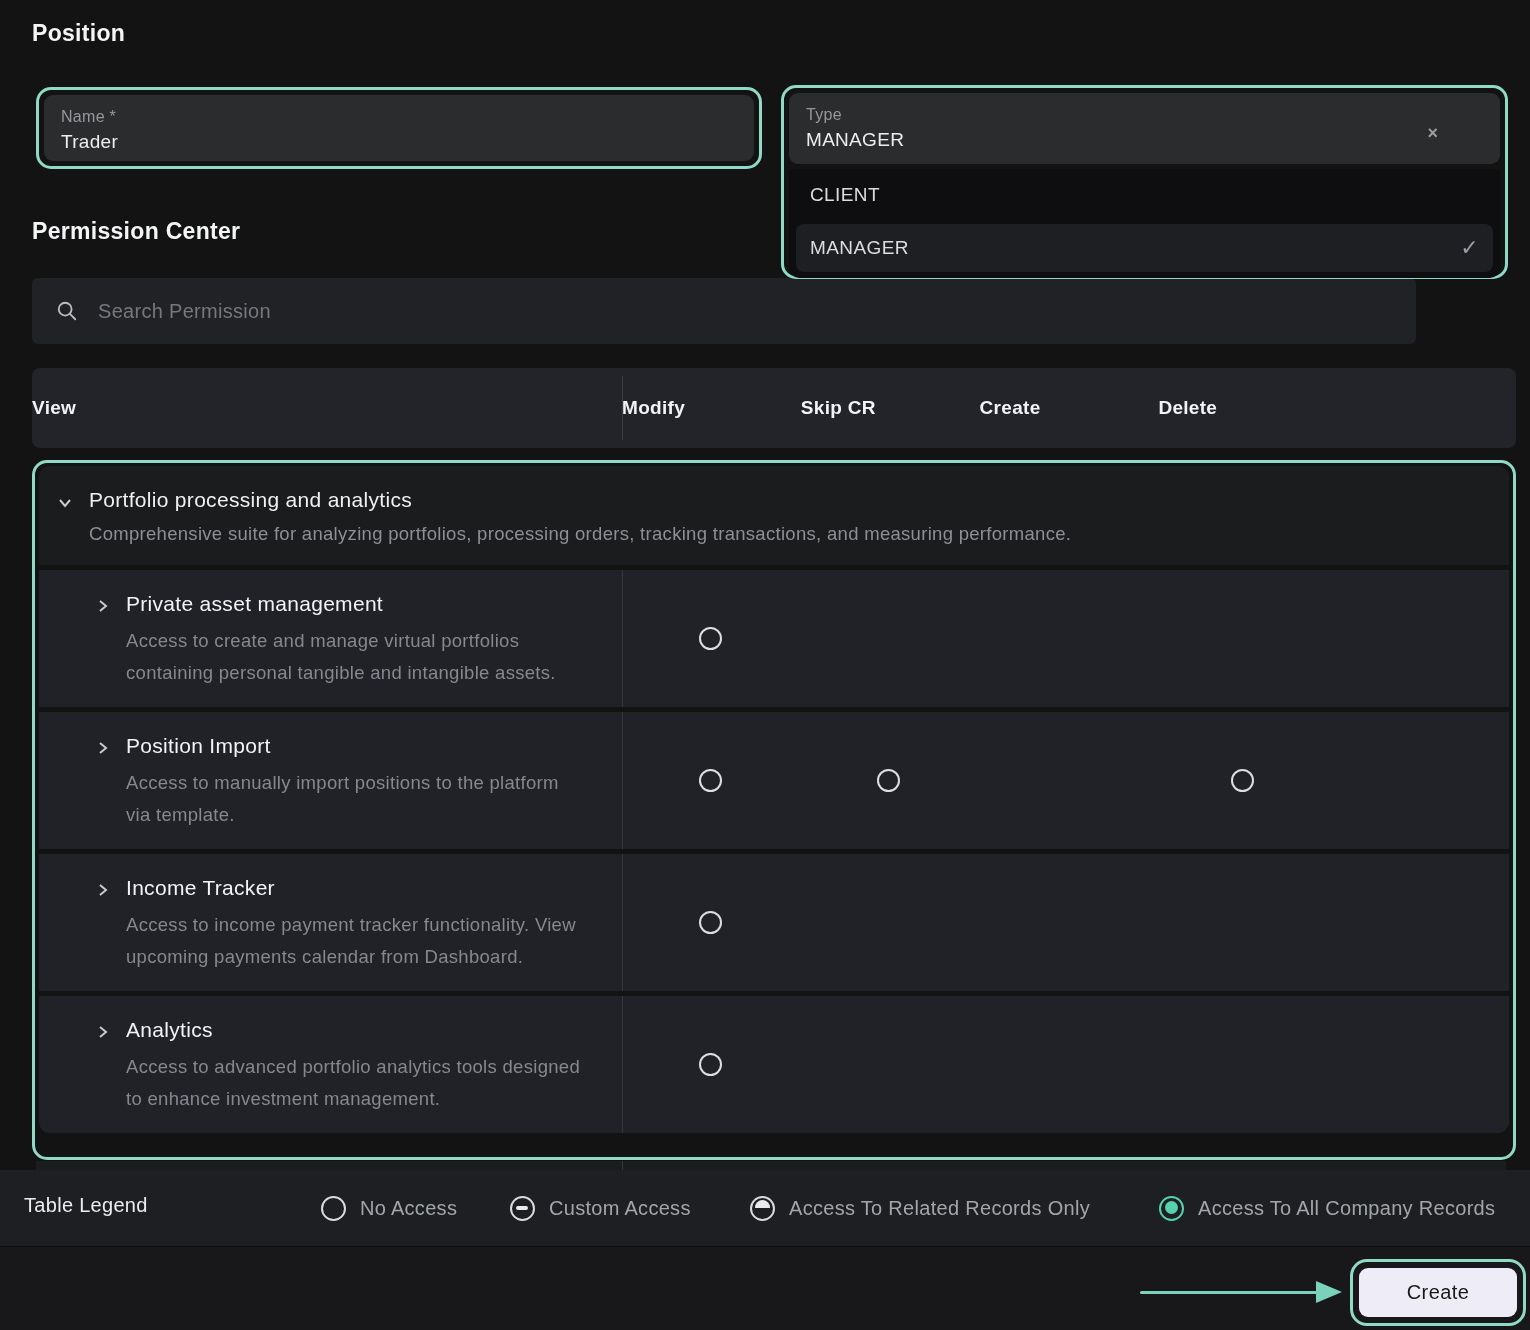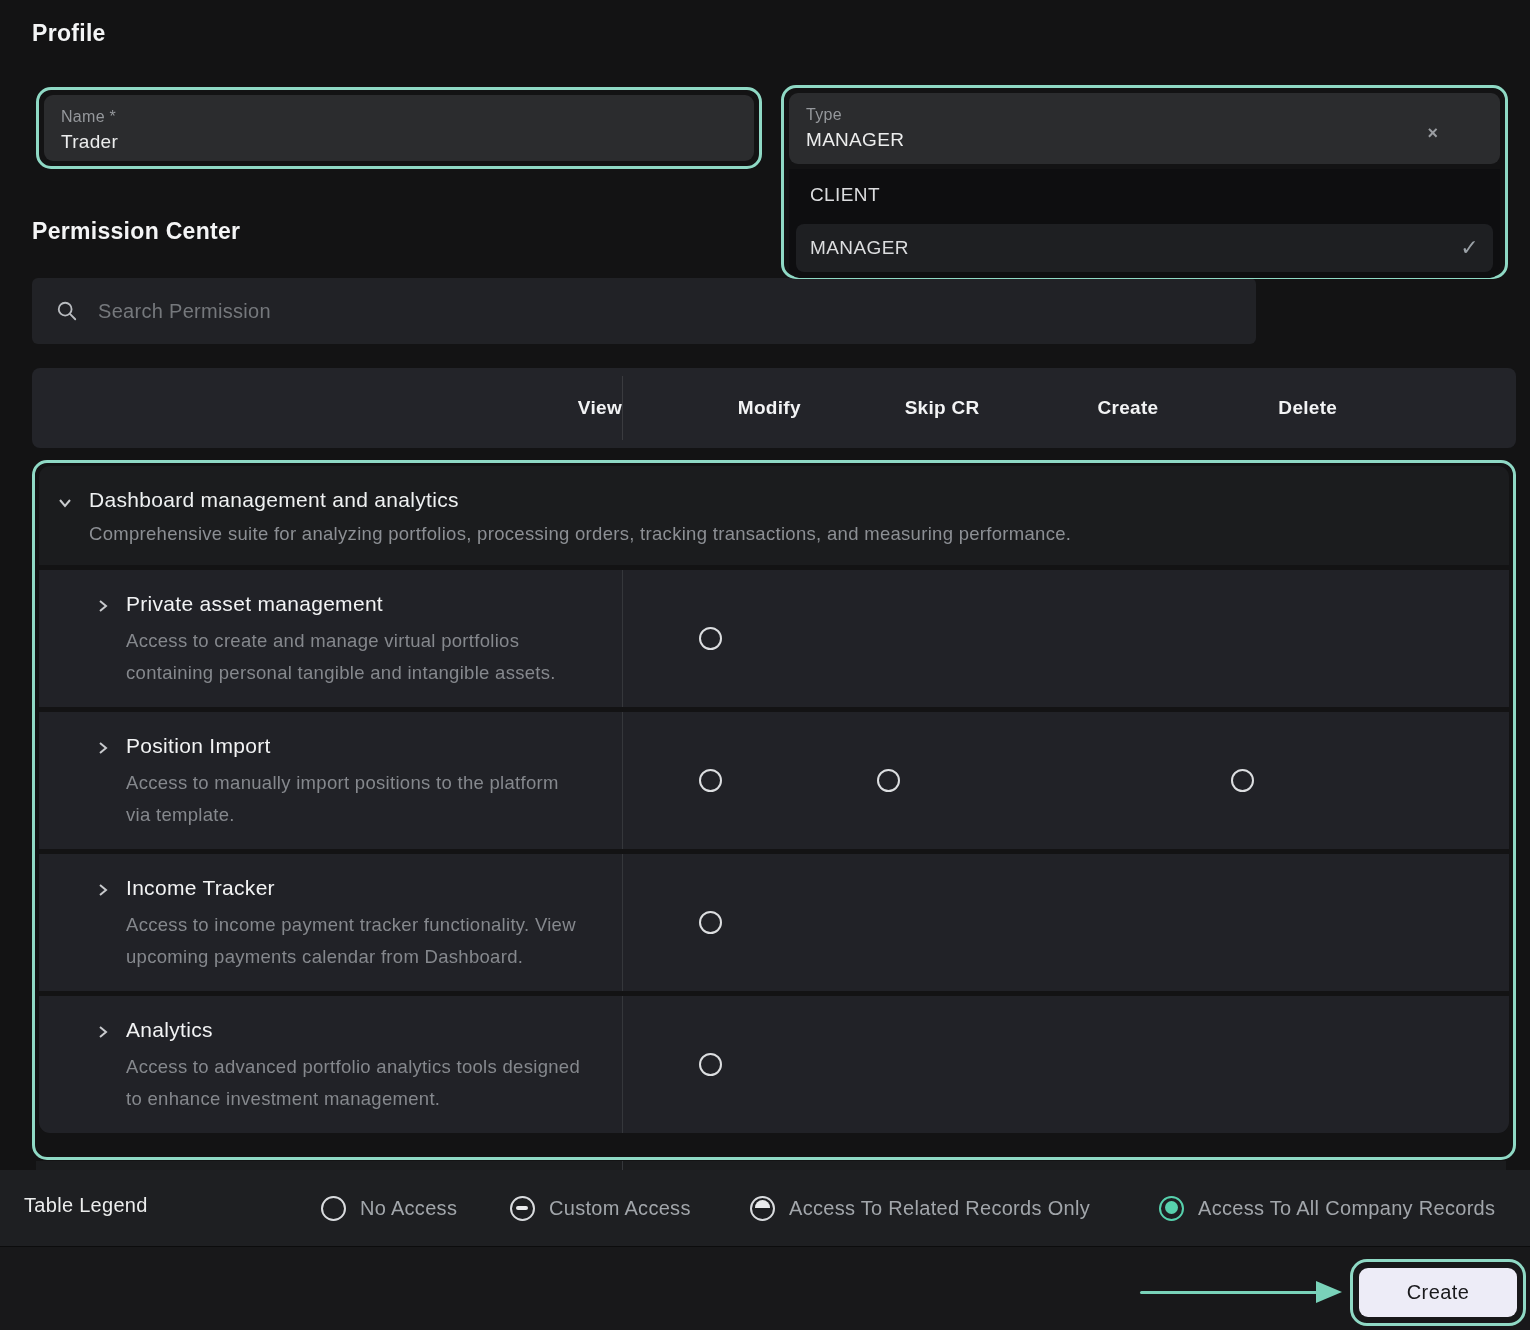--- a/index.html
+++ b/index.html
@@ -23,29 +23,29 @@
   .type-input { height: 71px; flex: none; }
   .field-icons { position: absolute; right: 24px; top: 30px; display: flex; align-items: center; gap: 22px; }
   .clear-x { color: #9b9ea2; font-size: 18px; font-weight: 700; cursor: default; }
   .caret { width: 0; height: 0; border-left: 8px solid transparent; border-right: 8px solid transparent; border-top: 9px solid #8e9採195; border-top-color: #8e9195; }
   .dropdown-panel { margin-top: 5px; flex: 1; background: #0e0e10; border-radius: 0 0 10px 10px; padding: 2px 7px 6px 7px; display: flex; flex-direction: column; }
   .dropdown-option { height: 48px; display: flex; align-items: center; padding: 0 14px; font-size: 19px; color: #dcdddf; letter-spacing: .4px; border-radius: 8px; }
   .dropdown-option.selected { background: #1e1f22; margin-top: 5px; justify-content: space-between; }
   .check { color: #9aa0a6; font-size: 22px; }
 
   
-  .search-bar { position: absolute; left: 32px; top: 278px; width: 1224px; height: 66px; background: #212226; border-radius: 6px; display: flex; align-items: center; padding: 0 24px; }
+  .search-bar { position: absolute; left: 32px; top: 278px; width: 1384px; height: 66px; background: #212226; border-radius: 6px; display: flex; align-items: center; padding: 0 24px; }
   .search-icon { width: 22px; height: 22px; margin-right: 20px; flex: none; }
   .search-input { background: transparent; border: none; outline: none; font-size: 20px; color: #e8e8e8; width: 100%; font-family: "Liberation Sans", sans-serif; letter-spacing: .3px; }
   .search-input::placeholder { color: #75787c; }
 
   
   .perm-header { position: absolute; left: 32px; top: 368px; width: 1484px; height: 80px; background: #232429; border-radius: 8px; display: grid; grid-template-columns: 590px repeat(5, 1fr); align-items: center; }
   .perm-header .col-title { padding-left: 53px; text-align: left; }
-  .perm-header span { font-size: 19px; font-weight: 700; color: #f2f3f4; text-align: right; letter-spacing: .3px; }
+  .perm-header span { font-size: 19px; font-weight: 700; color: #f2f3f4; text-align: left; letter-spacing: .3px; }
   .perm-header .hdr-divider { position: absolute; left: 590px; top: 8px; bottom: 8px; width: 1px; background: #3a3b3f; }
 
   
   .table-annotate { position: absolute; left: 32px; top: 460px; width: 1484px; height: 700px; padding: 3px 4px; overflow: hidden; }
   .group-header { background: #1b1c1e; border-radius: 11px 11px 0 0; padding: 22px 0 20px 0; position: relative; }
   .chev { stroke: #c8cacd; stroke-width: 2; fill: none; }
   .group-chevron { position: absolute; left: 17px; top: 28px; }
   .group-title { margin-left: 50px; font-size: 21px; color: #eef0f1; letter-spacing: .3px; }
   .group-desc { margin-left: 50px; margin-top: 11px; font-size: 18.5px; color: #8c8f94; letter-spacing: .3px; }
   .perm-row { position: relative; display: grid; grid-template-columns: 583px repeat(5, 1fr); background: #212227; margin-top: 5px; min-height: 136px; align-items: center; }
@@ -77,21 +77,21 @@
   .arrow-line { position: absolute; left: 1140px; top: 1291px; width: 180px; height: 3px; background: #79d2b9; border-radius: 2px; }
   .arrow-head { position: absolute; left: 1316px; top: 1281px; width: 0; height: 0; border-left: 26px solid #79d2b9; border-top: 11px solid transparent; border-bottom: 11px solid transparent; }
   .create-annotate { position: absolute; left: 1350px; top: 1259px; width: 176px; height: 67px; padding: 6px; border-radius: 17px; }
   .create-button { width: 100%; height: 100%; background: #edecf7; border: none; border-radius: 9px; font-size: 20px; color: #19191c; font-family: "Liberation Sans", sans-serif; letter-spacing: .4px; cursor: pointer; display: flex; align-items: center; justify-content: center; }
 </style>
 </head>
 <body>
 
 <div class="page">
 
-  <div id="profile-title" class="section-title">Profile</div>
+  <div id="profile-title" class="section-title">Position</div>
 
   <div class="name-annotate annotate">
     <div class="field-box">
       <div class="field-label">Name *</div>
       <div class="field-value">Trader</div>
     </div>
   </div>
 
   <div class="type-annotate annotate">
     <div class="field-box type-input">
@@ -129,21 +129,21 @@
     <span>Delete</span>
     <span class="hdr-divider"></span>
   </div>
 
   <div class="table-annotate annotate">
 
     <div class="group-header">
       <svg class="group-chevron" width="18" height="18" viewBox="0 0 18 18">
           <polyline class="chev" points="4,6 9,12 14,6"></polyline>
         </svg>
-      <div class="group-title">Dashboard management and analytics</div>
+      <div class="group-title">Portfolio processing and analytics</div>
       <div class="group-desc">Comprehensive suite for analyzing portfolios, processing orders, tracking transactions, and measuring performance.</div>
     </div>
 
     <div class="perm-row">
       <div class="row-title-cell">
         <svg class="row-chevron" width="16" height="16" viewBox="0 0 16 16">
             <polyline class="chev" points="5,3 11,8 5,13"></polyline>
           </svg>
         <div class="row-title">Private asset management</div>
         <div class="row-desc">Access to create and manage virtual portfolios containing personal tangible and intangible assets.</div>

